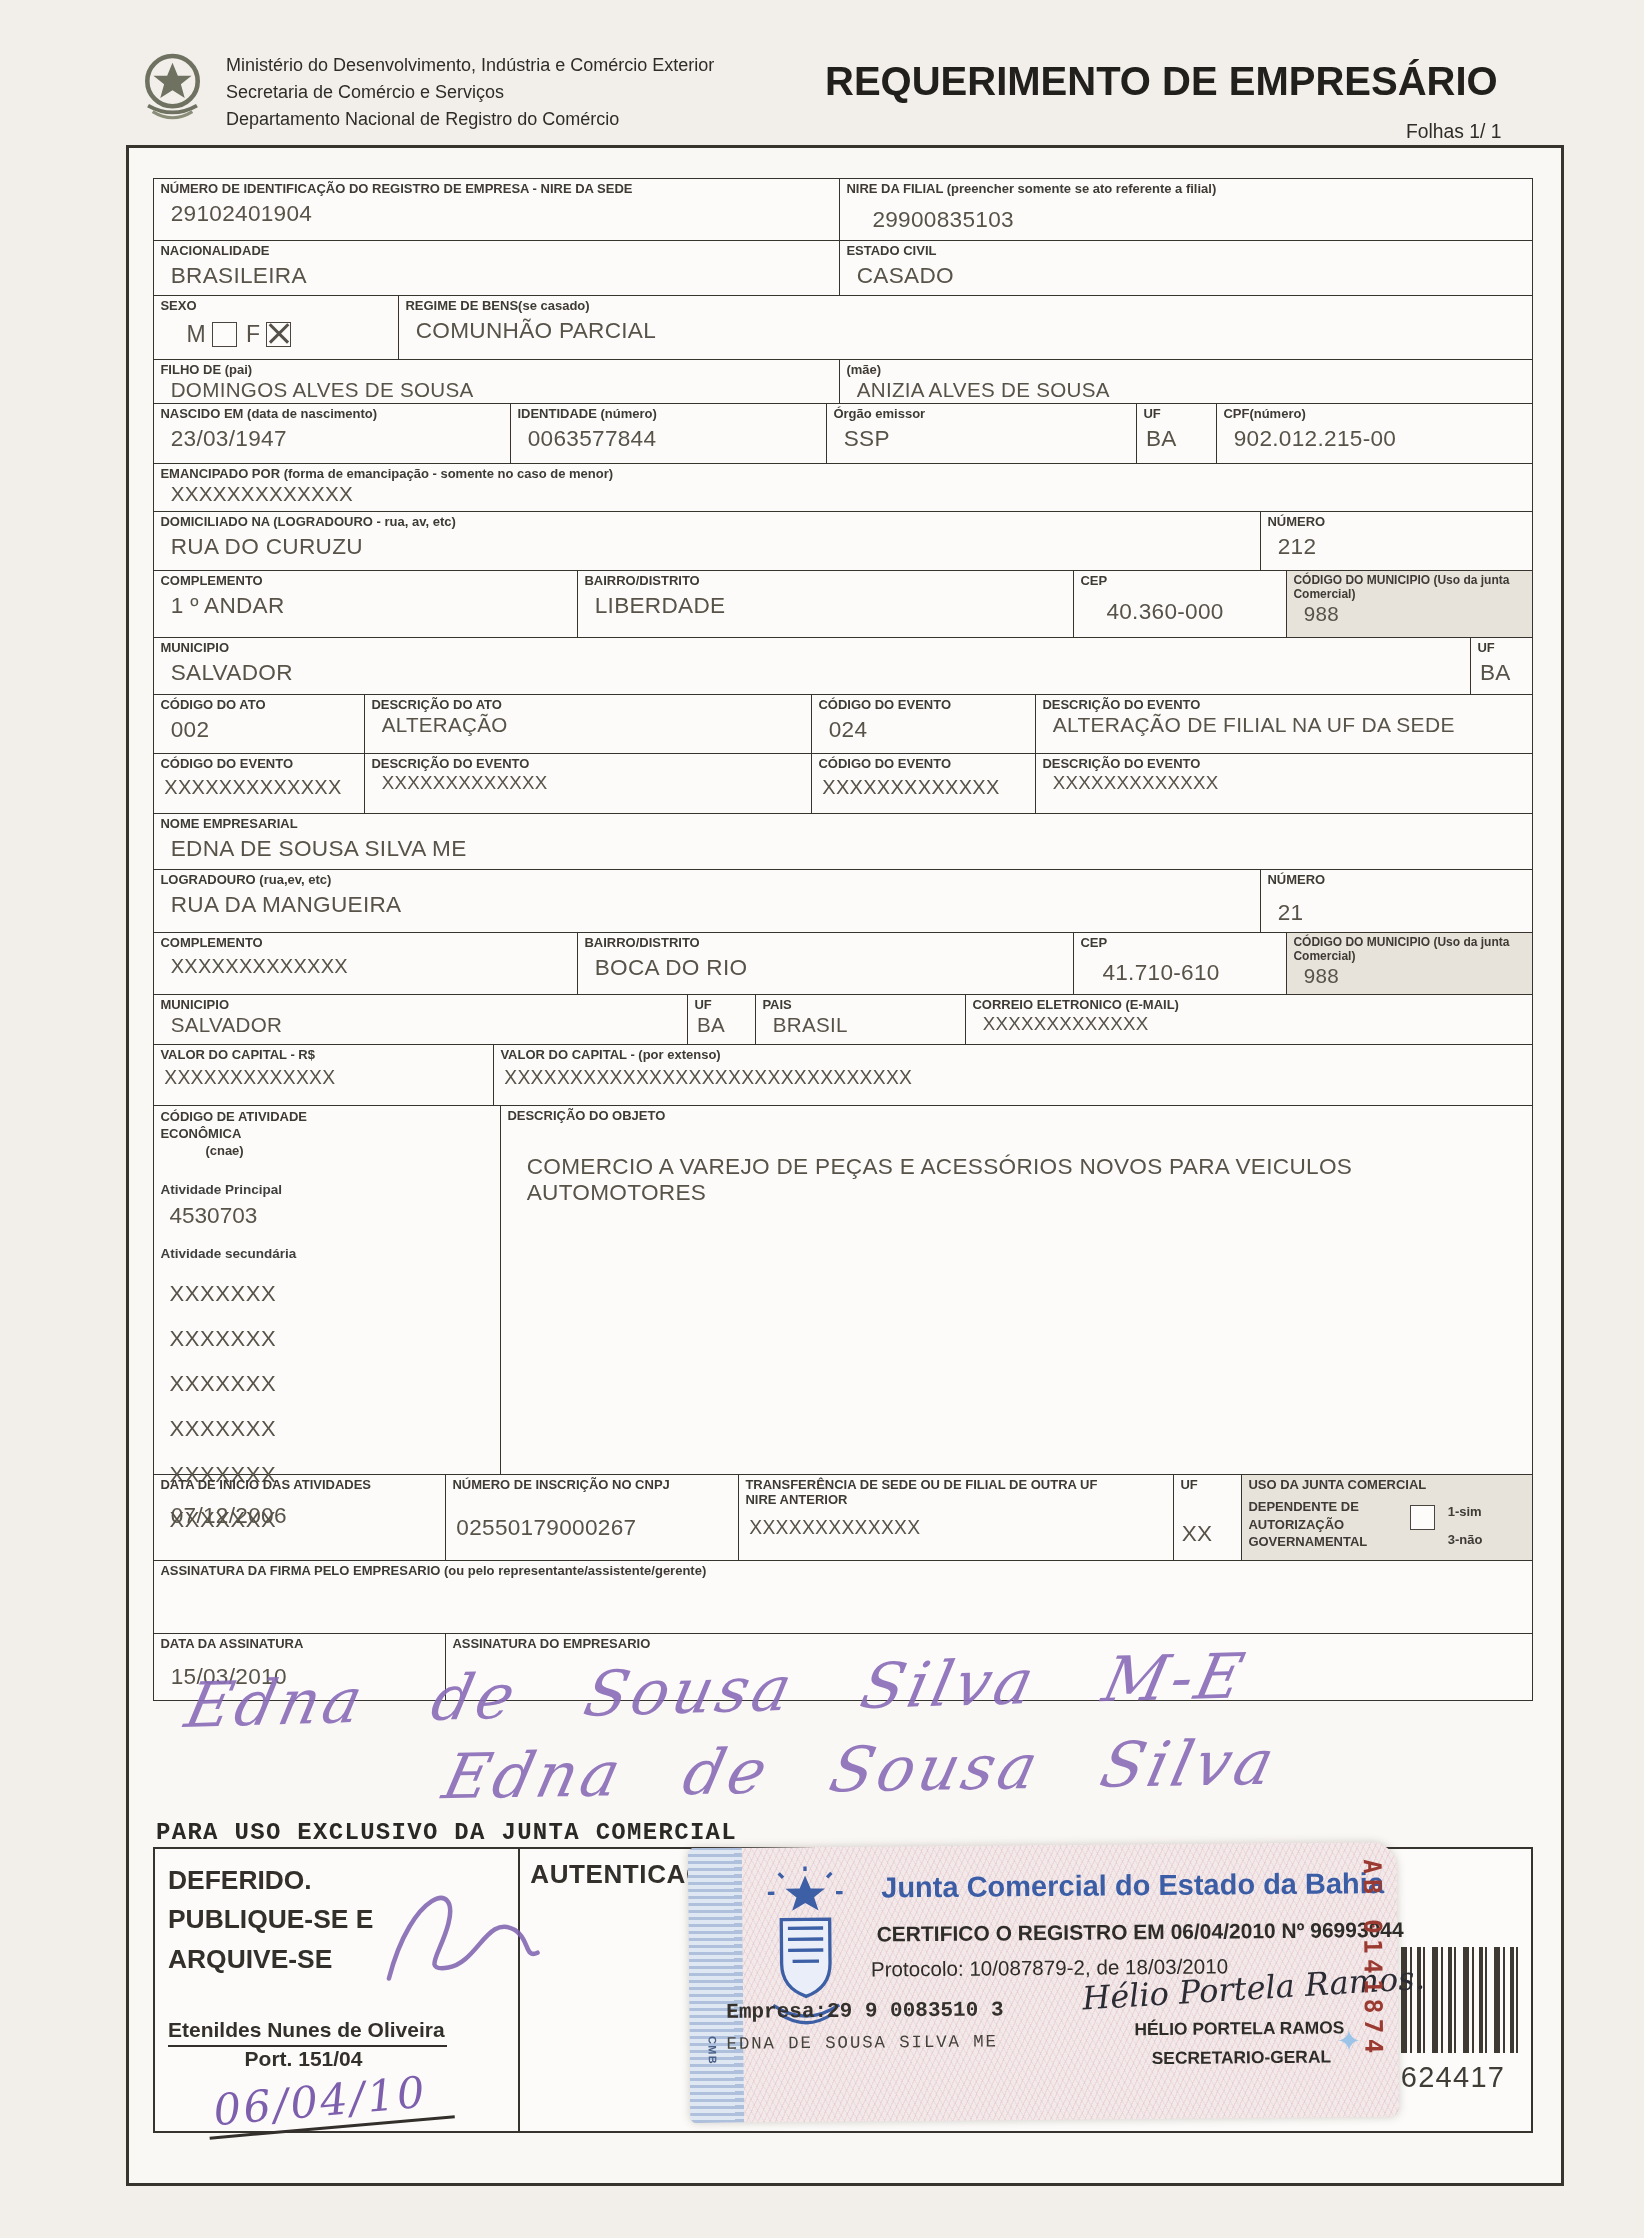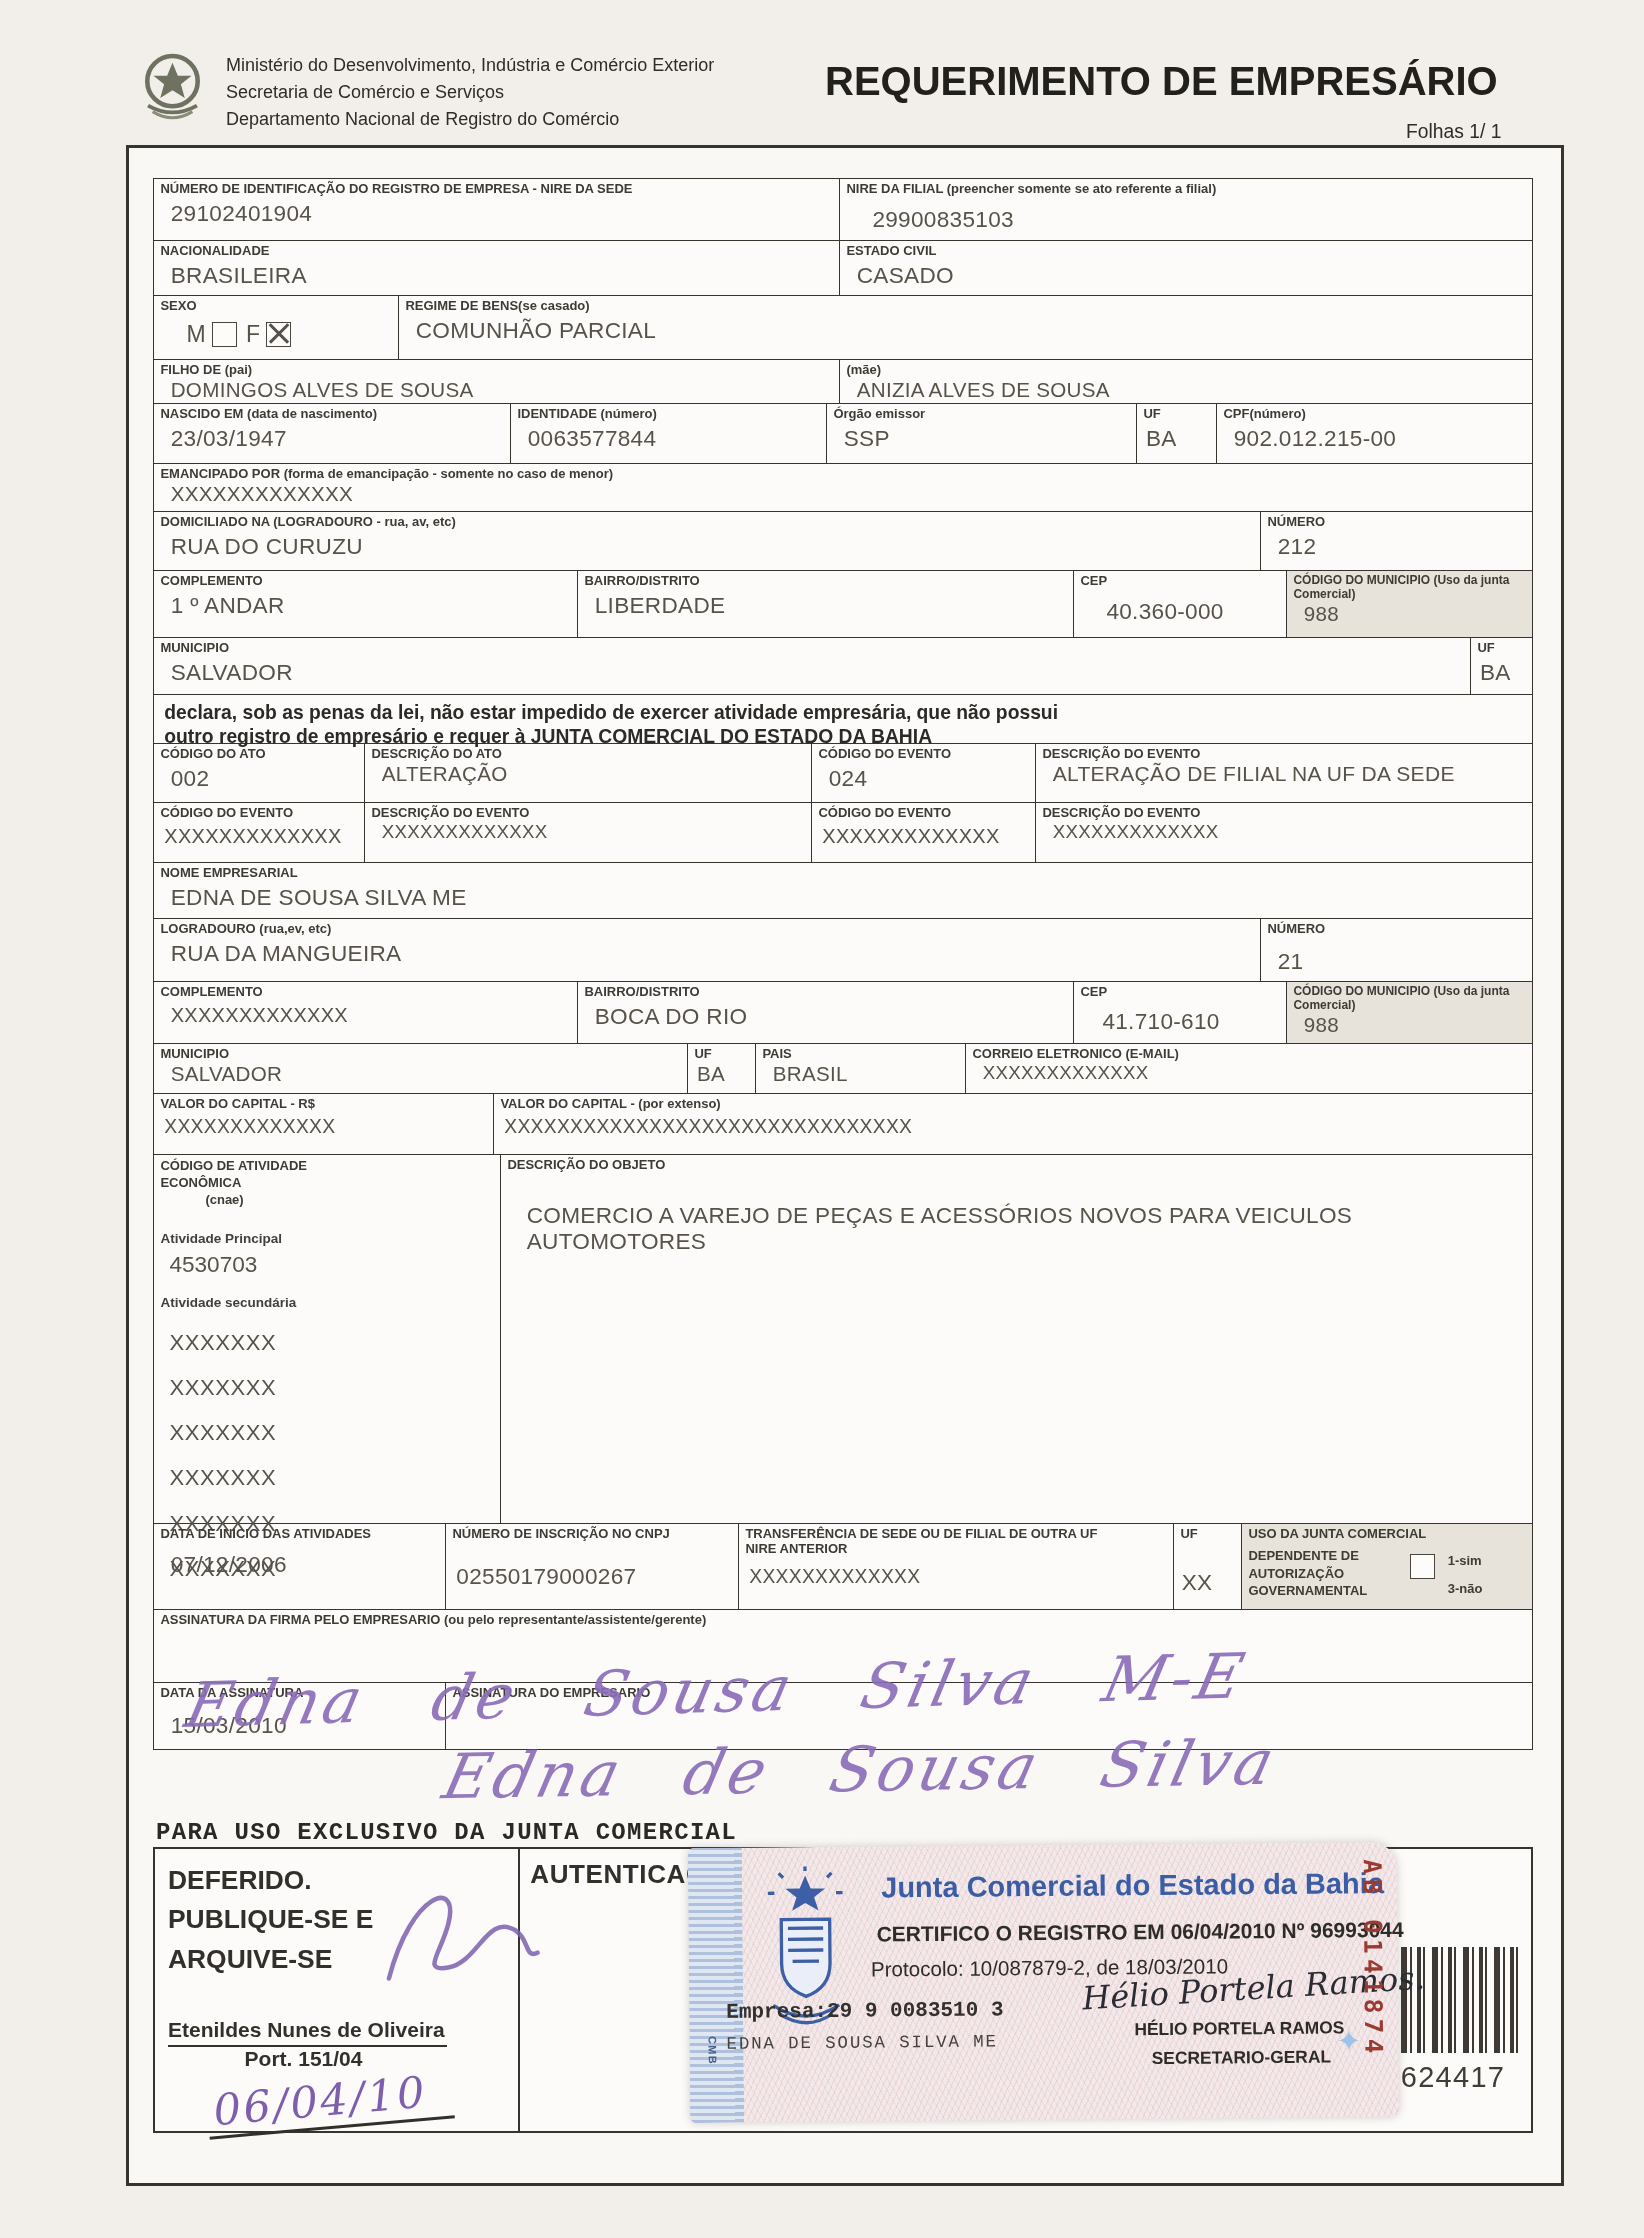--- a/index.html
+++ b/index.html
@@ -220,28 +220,20 @@
         <div class="cell grow">
           <div class="lbl">MUNICIPIO</div>
           <div class="val">SALVADOR</div>
         </div>
         <div class="cell" style="width:62px">
           <div class="lbl">UF</div>
           <div class="val" style="padding-left:2.6px">BA</div>
         </div>
       </div>
 
-      <div class="row" style="height:49px">
-        <div class="cell grow">
-          <div class="declara">
-              <div>declara, sob as penas da lei, não estar impedido de exercer atividade empresária, que não possui</div>
-              <div>outro registro de empresário e requer à JUNTA COMERCIAL DO ESTADO DA BAHIA</div>
-            </div>
-        </div>
-      </div>
 
       <div class="row" style="height:59px">
         <div class="cell" style="width:210px">
           <div class="lbl">CÓDIGO DO ATO</div>
           <div class="val">002</div>
         </div>
         <div class="cell" style="width:447px">
           <div class="lbl">DESCRIÇÃO DO ATO</div>
           <div class="val tight">ALTERAÇÃO</div>
         </div>

